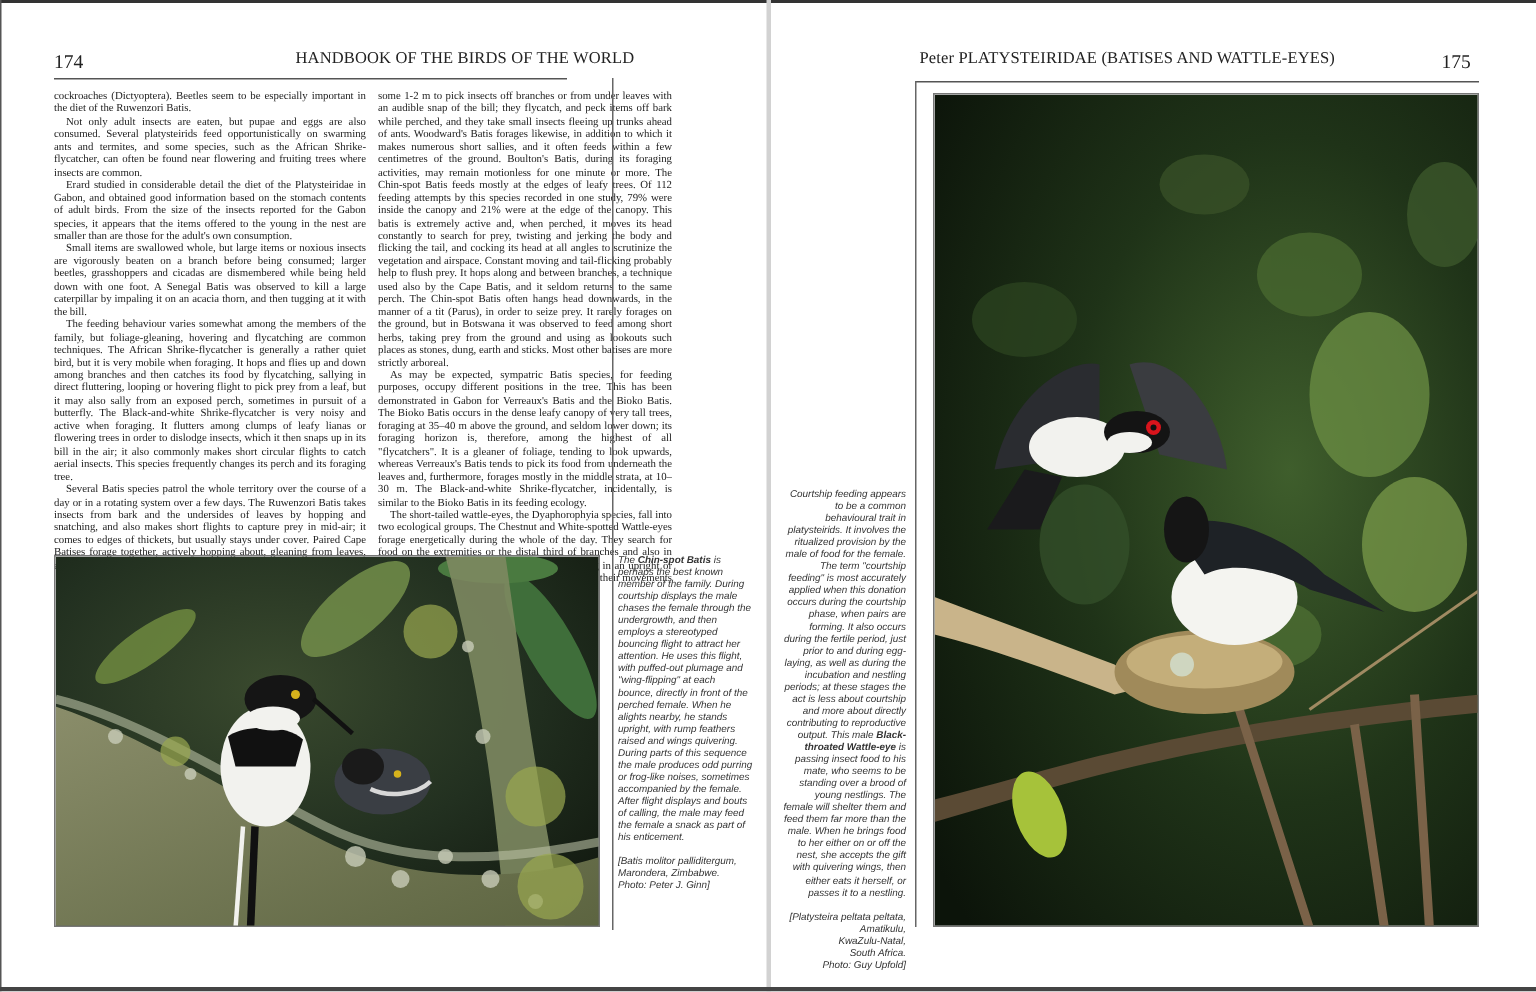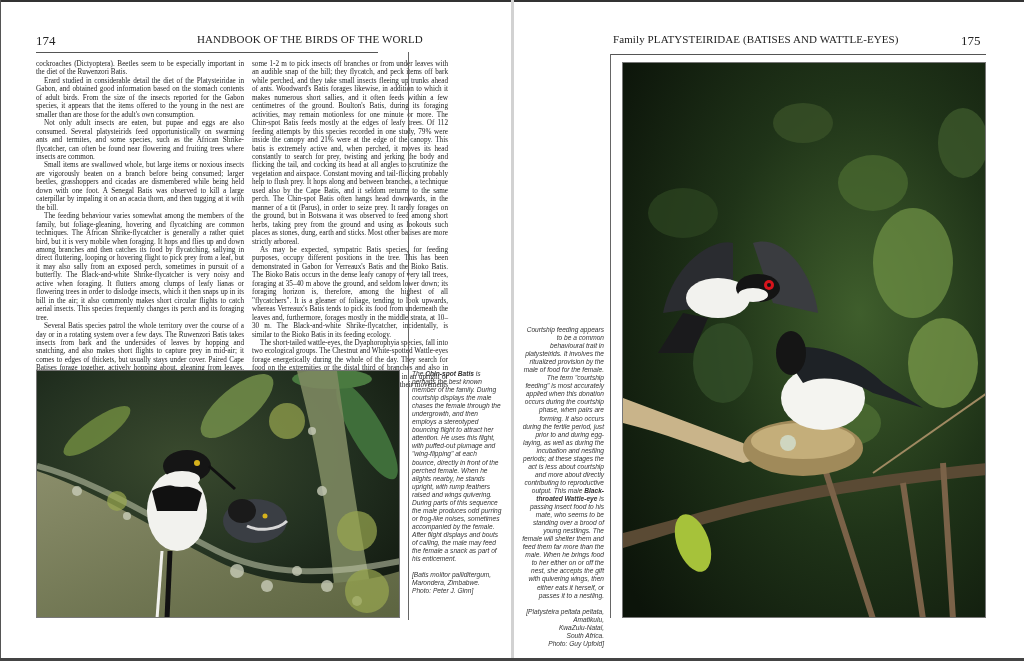--- a/index.html
+++ b/index.html
@@ -41,22 +41,22 @@
 
 <div class="page page-left">
   <div class="folio" style="left:36px;">174</div>
   <div class="running-head" style="left:197px;">HANDBOOK OF THE BIRDS OF THE WORLD</div>
   <div class="head-rule" style="left:36px; top:52px; width:342px;"></div>
   <div class="vrule" style="left:408px; top:52px; height:6px;"></div>
 
   <div class="columns" style="left:36px;">
     <div class="col">
       <p class="first">cockroaches (Dictyoptera). Beetles seem to be especially important in the diet of the Ruwenzori Batis.</p>
+      <p>Not only adult insects are eaten, but pupae and eggs are also consumed. Several platysteirids feed opportunistically on swarming ants and termites, and some species, such as the African Shrike-flycatcher, can often be found near flowering and fruiting trees where insects are common.</p>
       <p>Erard studied in considerable detail the diet of the Platysteiridae in Gabon, and obtained good information based on the stomach contents of adult birds. From the size of the insects reported for the Gabon species, it appears that the items offered to the young in the nest are smaller than are those for the adult's own consumption.</p>
-      <p>Not only adult insects are eaten, but pupae and eggs are also consumed. Several platysteirids feed opportunistically on swarming ants and termites, and some species, such as the African Shrike-flycatcher, can often be found near flowering and fruiting trees where insects are common.</p>
       <p>Small items are swallowed whole, but large items or noxious insects are vigorously beaten on a branch before being consumed; larger beetles, grasshoppers and cicadas are dismembered while being held down with one foot. A Senegal Batis was observed to kill a large caterpillar by impaling it on an acacia thorn, and then tugging at it with the bill.</p>
       <p>The feeding behaviour varies somewhat among the members of the family, but foliage-gleaning, hovering and flycatching are common techniques. The African Shrike-flycatcher is generally a rather quiet bird, but it is very mobile when foraging. It hops and flies up and down among branches and then catches its food by flycatching, sallying in direct fluttering, looping or hovering flight to pick prey from a leaf, but it may also sally from an exposed perch, sometimes in pursuit of a butterfly. The Black-and-white Shrike-flycatcher is very noisy and active when foraging. It flutters among clumps of leafy lianas or flowering trees in order to dislodge insects, which it then snaps up in its bill in the air; it also commonly makes short circular flights to catch aerial insects. This species frequently changes its perch and its foraging tree.</p>
       <p>Several Batis species patrol the whole territory over the course of a day or in a rotating system over a few days. The Ruwenzori Batis takes insects from bark and the undersides of leaves by hopping and snatching, and also makes short flights to capture prey in mid-air; it comes to edges of thickets, but usually stays under cover. Paired Cape Batises forage together, actively hopping about, gleaning from leaves, and making short flights of</p>
     </div>
     <div class="col" style="width:196px;">
       <p class="first">some 1-2 m to pick insects off branches or from under leaves with an audible snap of the bill; they flycatch, and peck items off bark while perched, and they take small insects fleeing up trunks ahead of ants. Woodward's Batis forages likewise, in addition to which it makes numerous short sallies, and it often feeds within a few centimetres of the ground. Boulton's Batis, during its foraging activities, may remain motionless for one minute or more. The Chin-spot Batis feeds mostly at the edges of leafy trees. Of 112 feeding attempts by this species recorded in one study, 79% were inside the canopy and 21% were at the edge of the canopy. This batis is extremely active and, when perched, it moves its head constantly to search for prey, twisting and jerking the body and flicking the tail, and cocking its head at all angles to scrutinize the vegetation and airspace. Constant moving and tail-flicking probably help to flush prey. It hops along and between branches, a technique used also by the Cape Batis, and it seldom returns to the same perch. The Chin-spot Batis often hangs head downwards, in the manner of a tit (Parus), in order to seize prey. It rarely forages on the ground, but in Botswana it was observed to feed among short herbs, taking prey from the ground and using as lookouts such places as stones, dung, earth and sticks. Most other batises are more strictly arboreal.</p>
       <p>As may be expected, sympatric Batis species, for feeding purposes, occupy different positions in the tree. This has been demonstrated in Gabon for Verreaux's Batis and the Bioko Batis. The Bioko Batis occurs in the dense leafy canopy of very tall trees, foraging at 35–40 m above the ground, and seldom lower down; its foraging horizon is, therefore, among the highest of all "flycatchers". It is a gleaner of foliage, tending to look upwards, whereas Verreaux's Batis tends to pick its food from underneath the leaves and, furthermore, forages mostly in the middle strata, at 10–30 m. The Black-and-white Shrike-flycatcher, incidentally, is similar to the Bioko Batis in its feeding ecology.</p>
       <p>The short-tailed wattle-eyes, the Dyaphorophyia species, fall into two ecological groups. The Chestnut and White-spotted Wattle-eyes forage energetically during the whole of the day. They search for food on the extremities or the distal third of branches and also in tangles of leafy lianas, hopping from twig to twig in an upright or crouched position, and catching prey under leaves; their movements also dislodge insects, which are then caught in</p>
     </div>
   </div>
@@ -124,21 +124,21 @@
     <div class="credit">
       <div>[Batis molitor palliditergum,</div>
       <div>Marondera, Zimbabwe.</div>
       <div>Photo: Peter J. Ginn]</div>
     </div>
   </div>
   <div class="vrule" style="left:408px; top:368px; height:252px;"></div>
 </div>
 
 <div class="page page-right">
-  <div class="running-head" style="left:99px;">Family PLATYSTEIRIDAE (BATISES AND WATTLE-EYES)</div>
+  <div class="running-head" style="left:99px;">Peter PLATYSTEIRIDAE (BATISES AND WATTLE-EYES)</div>
   <div class="folio" style="left:447px;">175</div>
   <div class="head-rule" style="left:96px; top:54px; width:376px;"></div>
   <div class="vrule" style="left:96px; top:54px; height:564px;"></div>
 
   <div class="caption right" style="left:8px; top:326px; width:82px;">
     <span>Courtship feeding appears to be a common behavioural trait in platysteirids. It involves the ritualized provision by the male of food for the female. The term "courtship feeding" is most accurately applied when this donation occurs during the courtship phase, when pairs are forming. It also occurs during the fertile period, just prior to and during egg-laying, as well as during the incubation and nestling periods; at these stages the act is less about courtship and more about directly contributing to reproductive output. This male</span>
     <b>Black-throated Wattle-eye</b>
     <span>is passing insect food to his mate, who seems to be standing over a brood of young nestlings. The female will shelter them and feed them far more than the male. When he brings food to her either on or off the nest, she accepts the gift with quivering wings, then either eats it herself, or passes it to a nestling.</span>
     <div class="credit">
       <div>[Platysteira peltata peltata,</div>

